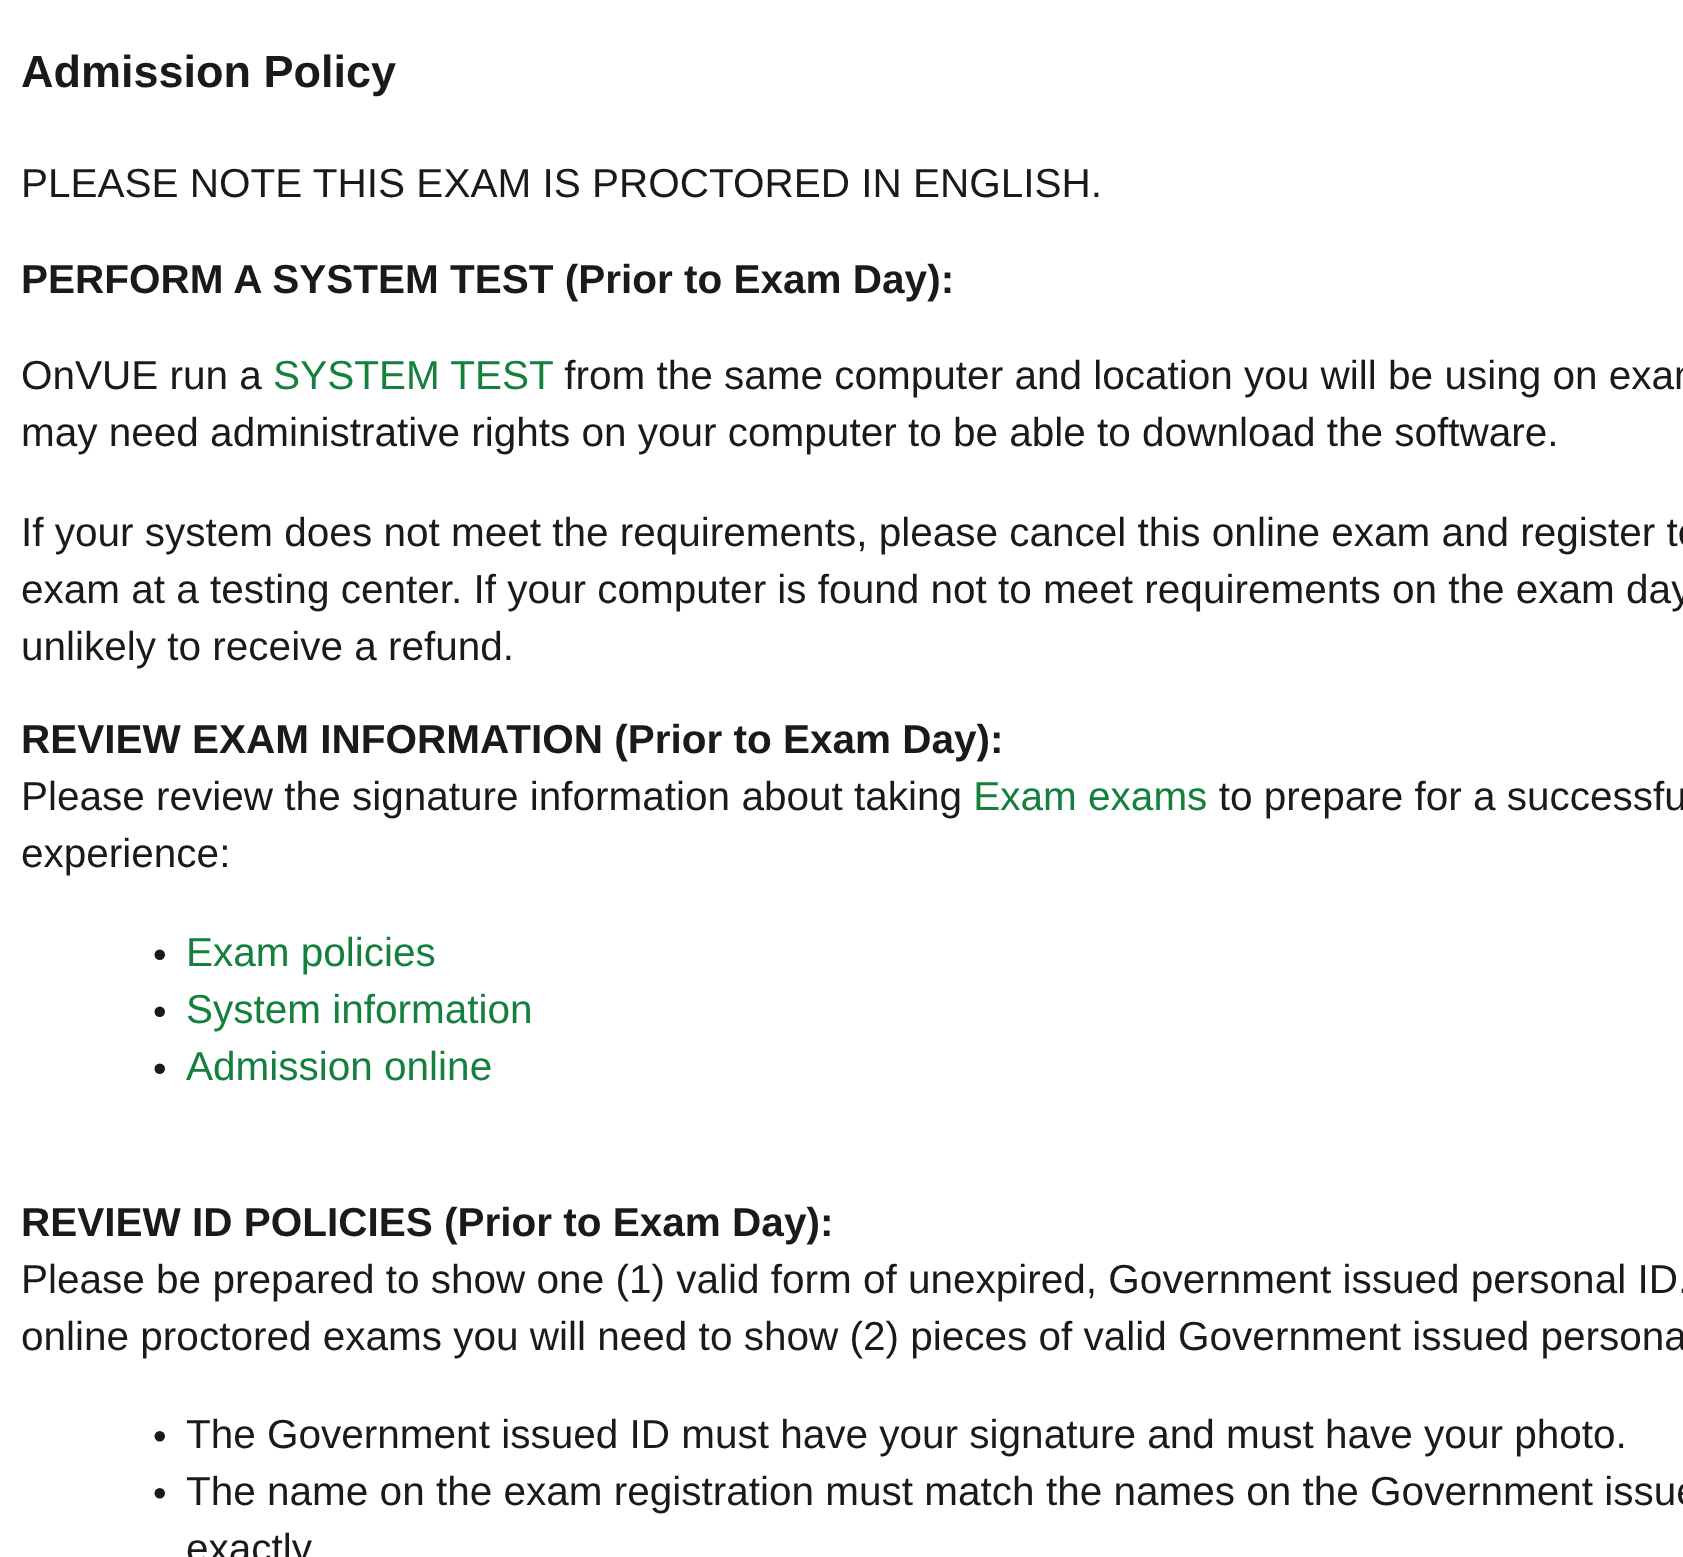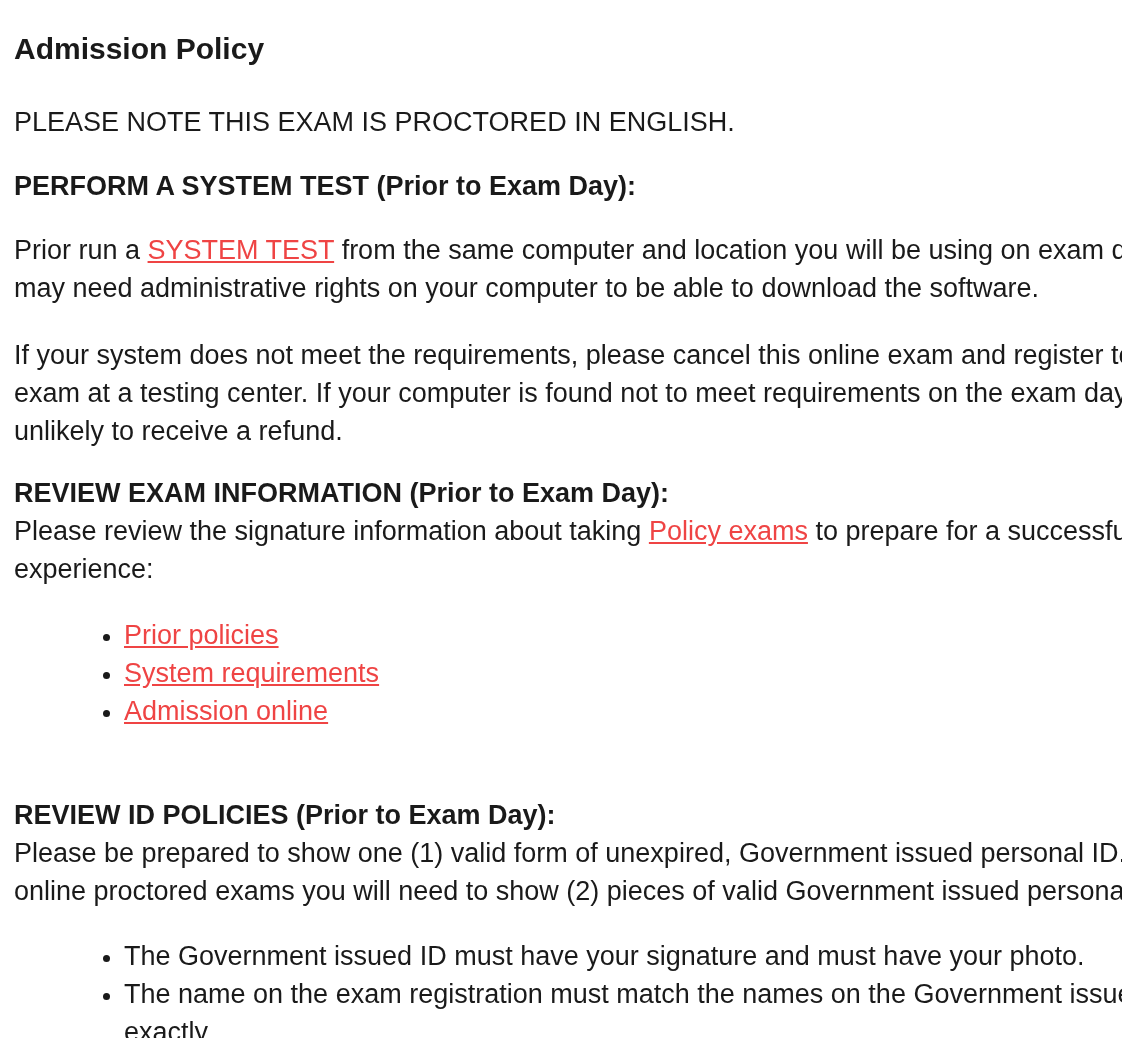--- a/index.html
+++ b/index.html
@@ -45,56 +45,55 @@
   .blk-re    { margin-top: 24px; }
   .ul-links  { margin: 28px 0 0 0; padding-left: 110px; list-style: disc; }
   .blk-id    { margin-top: 66px; }
   .ul-id     { margin: 27px 0 0 0; padding-left: 110px; list-style: disc; }
   li {
     line-height: 38px;
     white-space: nowrap;
   }
   li::marker { color: #1a1a1a; font-size: 24px; }
   a {
-    color: #ef4444;
-    text-decoration: underline;
+    color: #15803d;
     cursor: pointer;
   }
 </style>
 </head>
 <body>
 
 <div class="content">
 
   <h1 class="page-title">Admission Policy</h1>
 
   <p class="line note">PLEASE NOTE THIS EXAM IS PROCTORED IN ENGLISH.</p>
 
   <p class="line bold h-systest">PERFORM A SYSTEM TEST (Prior to Exam Day):</p>
 
   <div class="block p-systest">
-    <div class="line"><span>Prior run a </span><a>SYSTEM TEST</a><span> from the same computer and location you will be using on exam day. You</span></div>
+    <div class="line"><span>OnVUE run a </span><a>SYSTEM TEST</a><span> from the same computer and location you will be using on exam day. You</span></div>
     <div class="line">may need administrative rights on your computer to be able to download the software.</div>
   </div>
 
   <div class="block p-req">
     <div class="line">If your system does not meet the requirements, please cancel this online exam and register to take your</div>
     <div class="line">exam at a testing center. If your computer is found not to meet requirements on the exam day, you are</div>
     <div class="line">unlikely to receive a refund.</div>
   </div>
 
   <div class="block blk-re">
     <div class="line bold">REVIEW EXAM INFORMATION (Prior to Exam Day):</div>
-    <div class="line"><span>Please review the signature information about taking </span><a>Policy exams</a><span> to prepare for a successful exam</span></div>
+    <div class="line"><span>Please review the signature information about taking </span><a>Exam exams</a><span> to prepare for a successful exam</span></div>
     <div class="line">experience:</div>
   </div>
 
   <ul class="ul-links">
-    <li><a>Prior policies</a></li>
-    <li><a>System requirements</a></li>
+    <li><a>Exam policies</a></li>
+    <li><a>System information</a></li>
     <li><a>Admission online</a></li>
   </ul>
 
   <div class="block blk-id">
     <div class="line bold">REVIEW ID POLICIES (Prior to Exam Day):</div>
     <div class="line">Please be prepared to show one (1) valid form of unexpired, Government issued personal ID. For some</div>
     <div class="line">online proctored exams you will need to show (2) pieces of valid Government issued personal ID.</div>
   </div>
 
   <ul class="ul-id">

